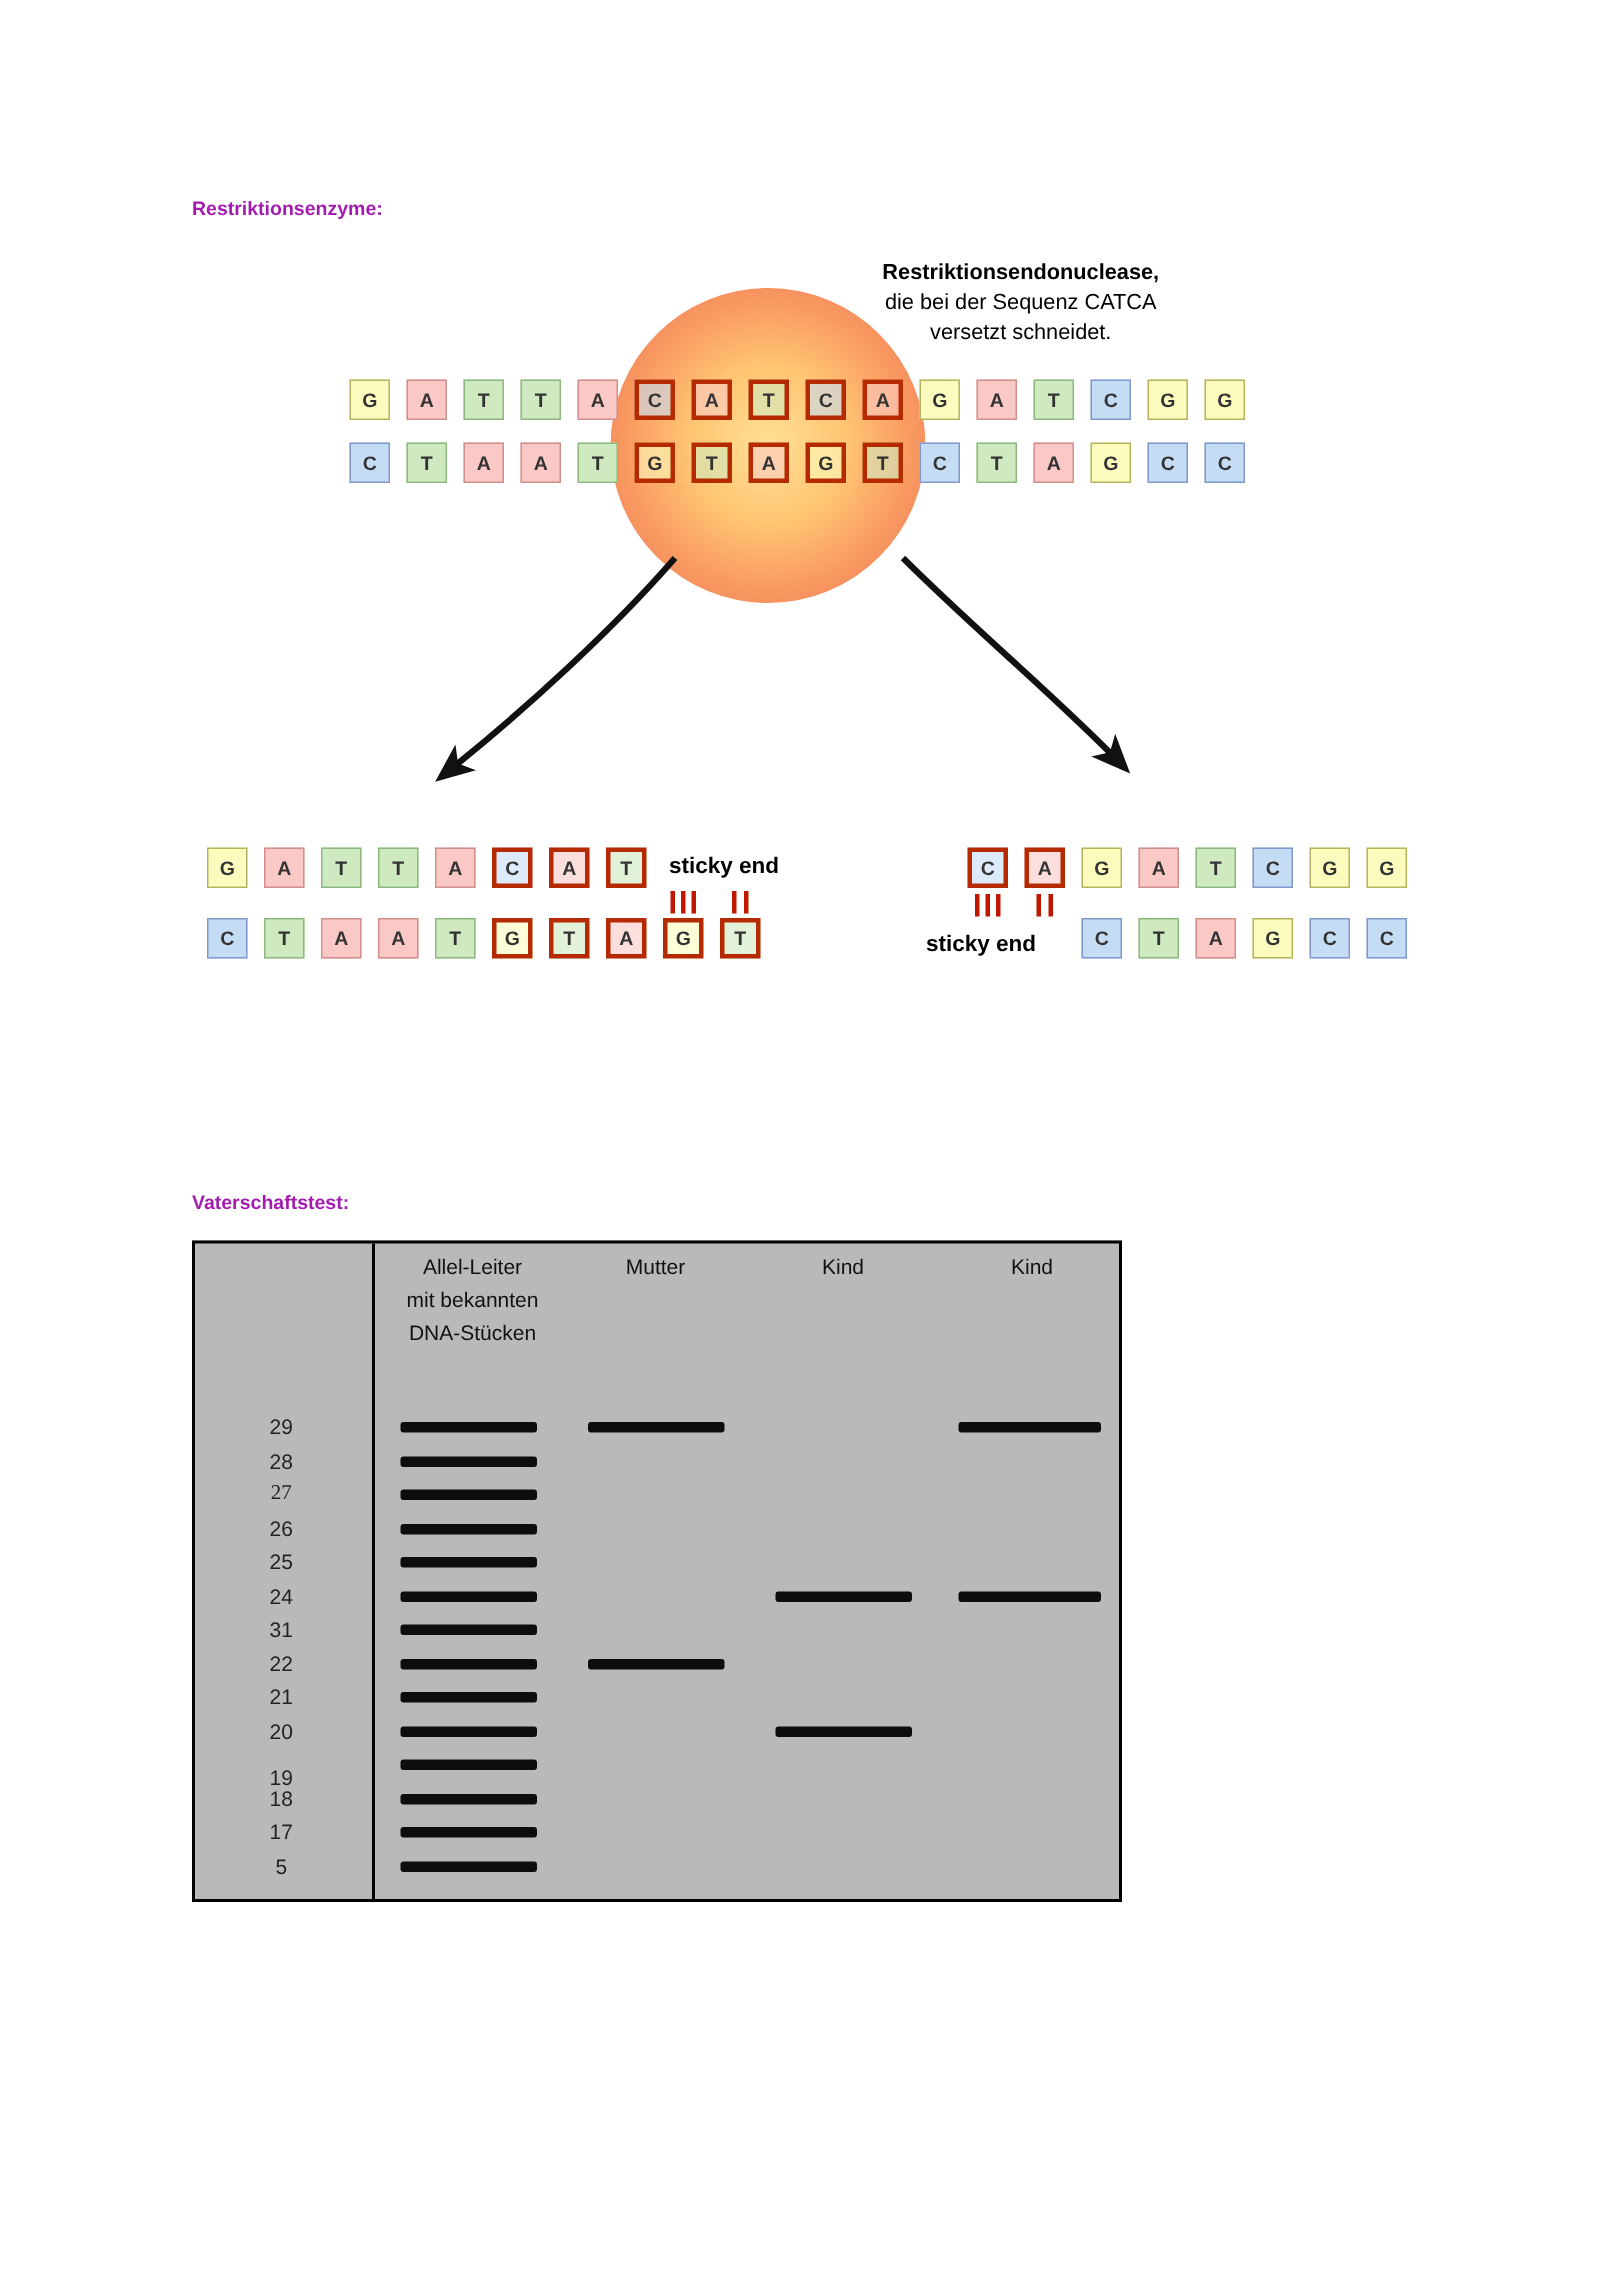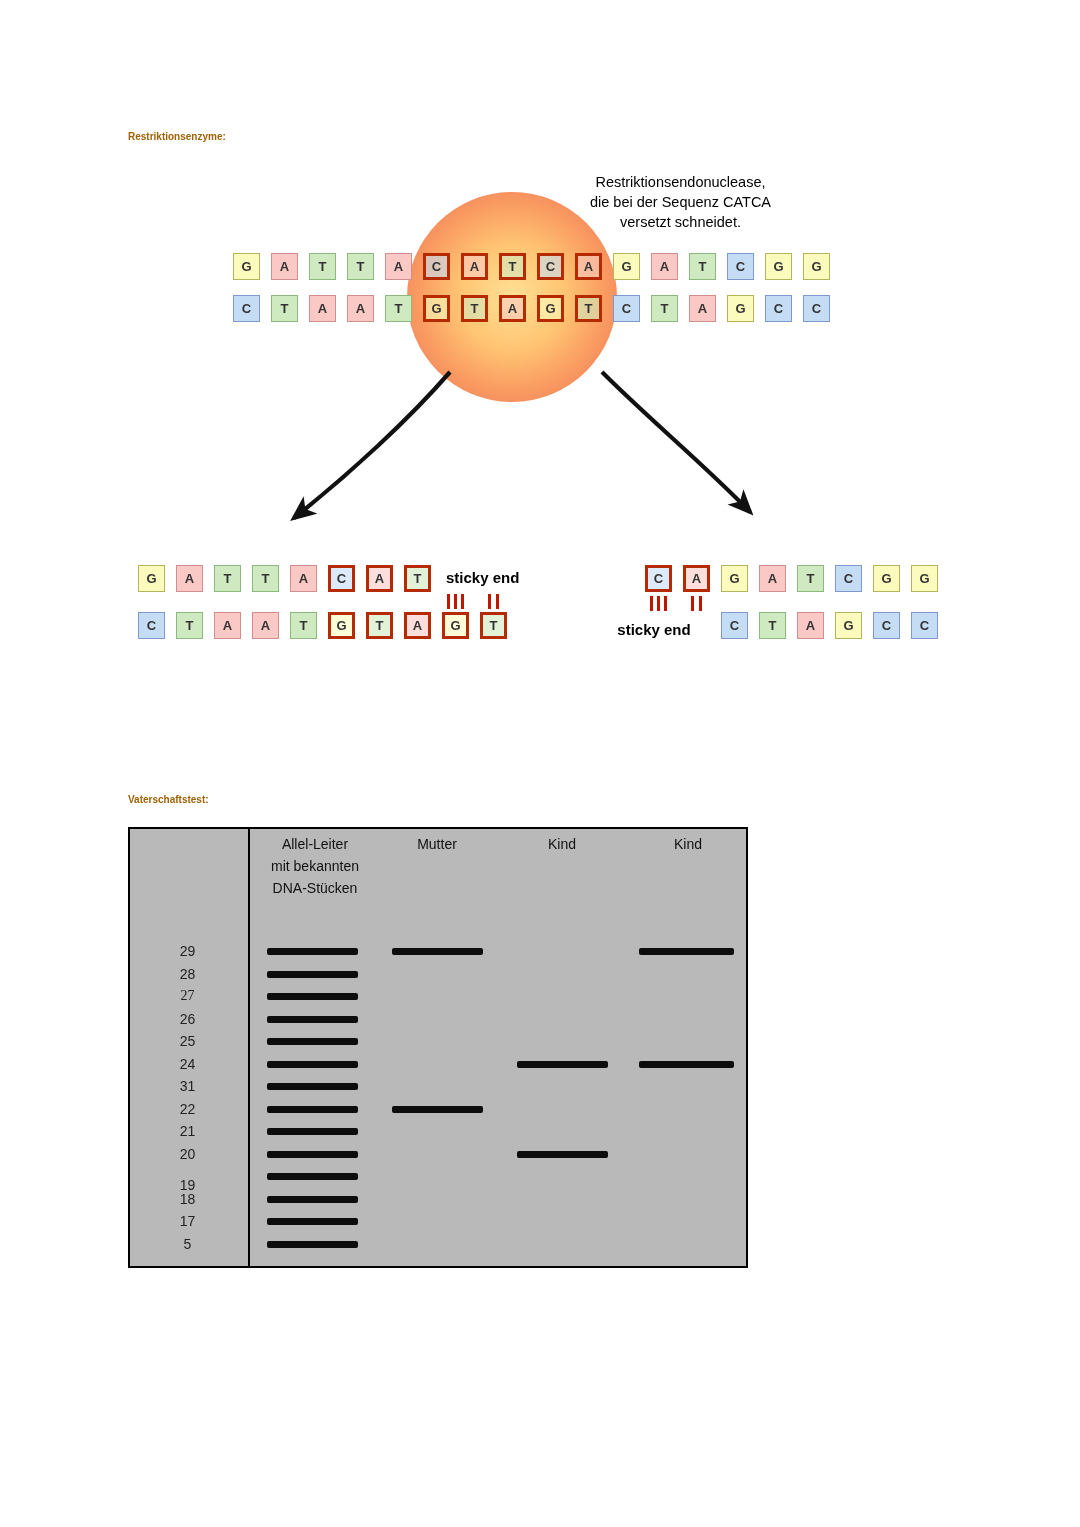--- a/index.html
+++ b/index.html
@@ -1,21 +1,21 @@
 <!DOCTYPE html>
 <html><head>
 <meta charset="utf-8">
 <style>
   html,body{margin:0;padding:0;background:#ffffff;}
   .page{position:relative;width:1080px;height:1527px;background:#ffffff;
         font-family:"Liberation Sans",sans-serif;overflow:hidden;}
-  .heading{position:absolute;font-size:10px;font-weight:bold;color:#a16207;}
+  .heading{position:absolute;font-size:13px;font-weight:bold;color:#a21caf;}
   .annotation{position:absolute;left:553px;top:172px;width:255px;text-align:center;
               font-size:14.5px;line-height:20px;color:#000;}
-  .annotation .b{font-weight:normal;}
+  .annotation .b{font-weight:bold;}
   .strand{position:absolute;display:flex;gap:11px;z-index:2;}
   .base-box{width:27px;height:27px;border:1.5px solid #888;display:flex;align-items:center;
             justify-content:center;font-size:13px;font-weight:bold;color:#333;
             box-sizing:border-box;background:#fff;}
   .base-box.hl{border-width:3px;}
   .circle{position:absolute;left:407px;top:192px;width:210px;height:210px;border-radius:50%;
           z-index:1;pointer-events:none;
           background:radial-gradient(circle,#ffe095 0%,#ffc573 35%,#fa9d62 62%,#ee7b58 88%,rgba(238,123,88,0) 100%);}
   .arrows{position:absolute;left:0;top:0;z-index:1;pointer-events:none;}
   .sticky-label{position:absolute;font-size:15px;font-weight:bold;color:#000;z-index:2;}

